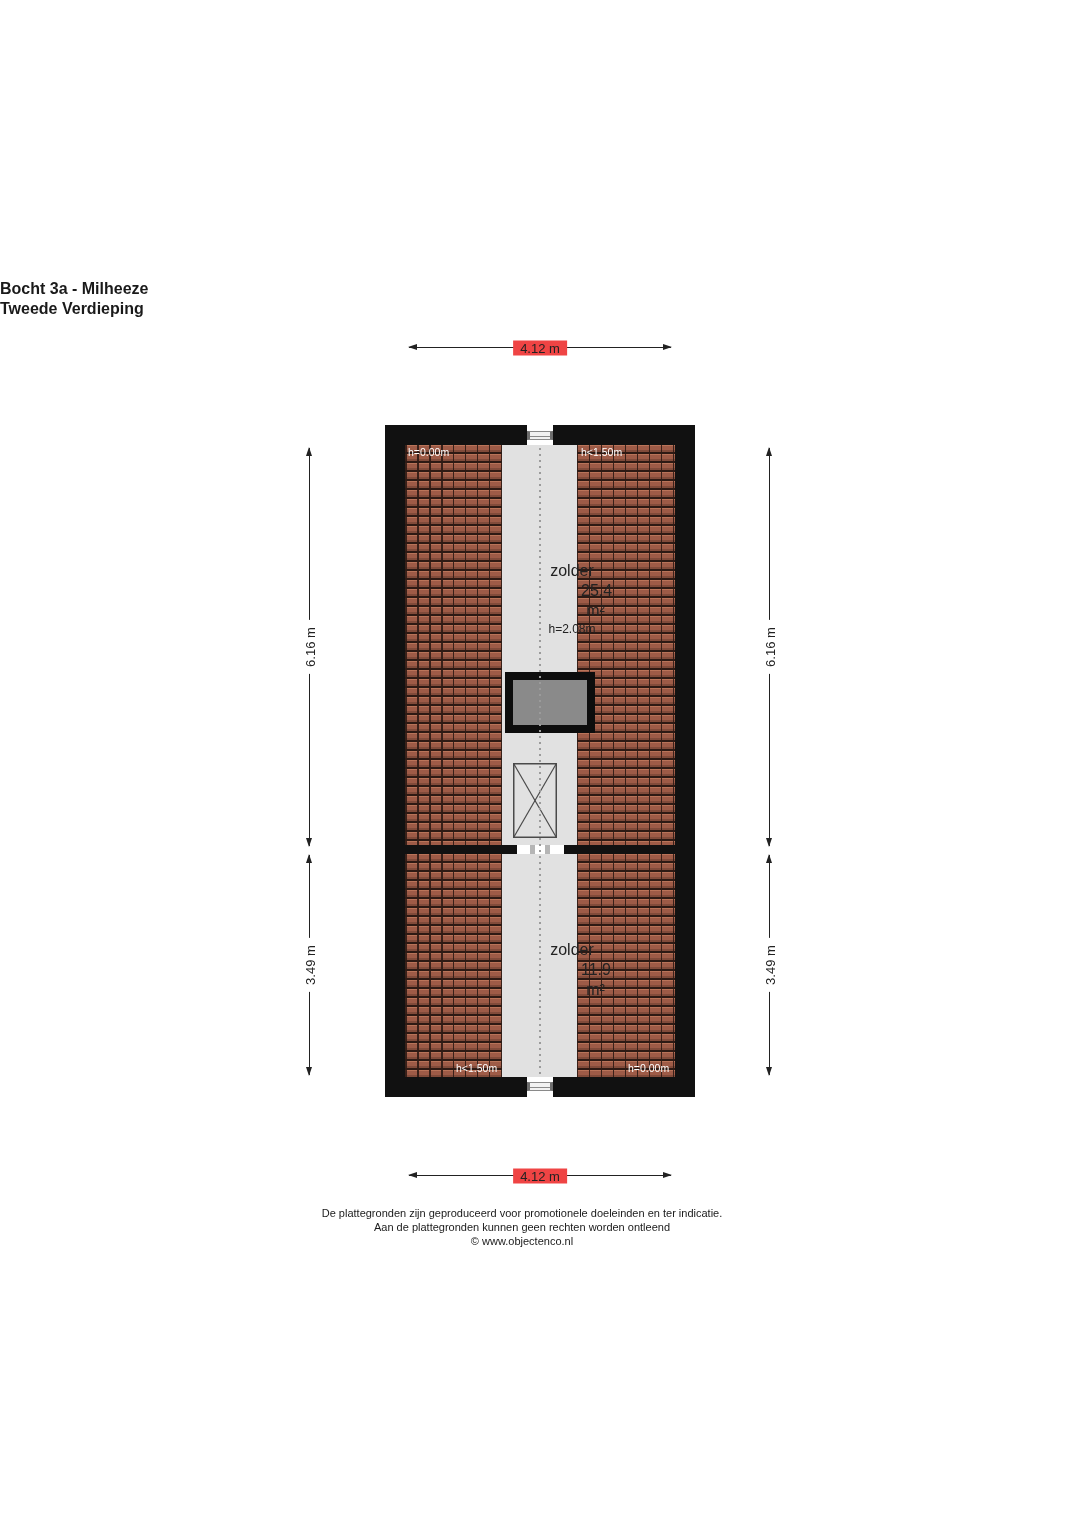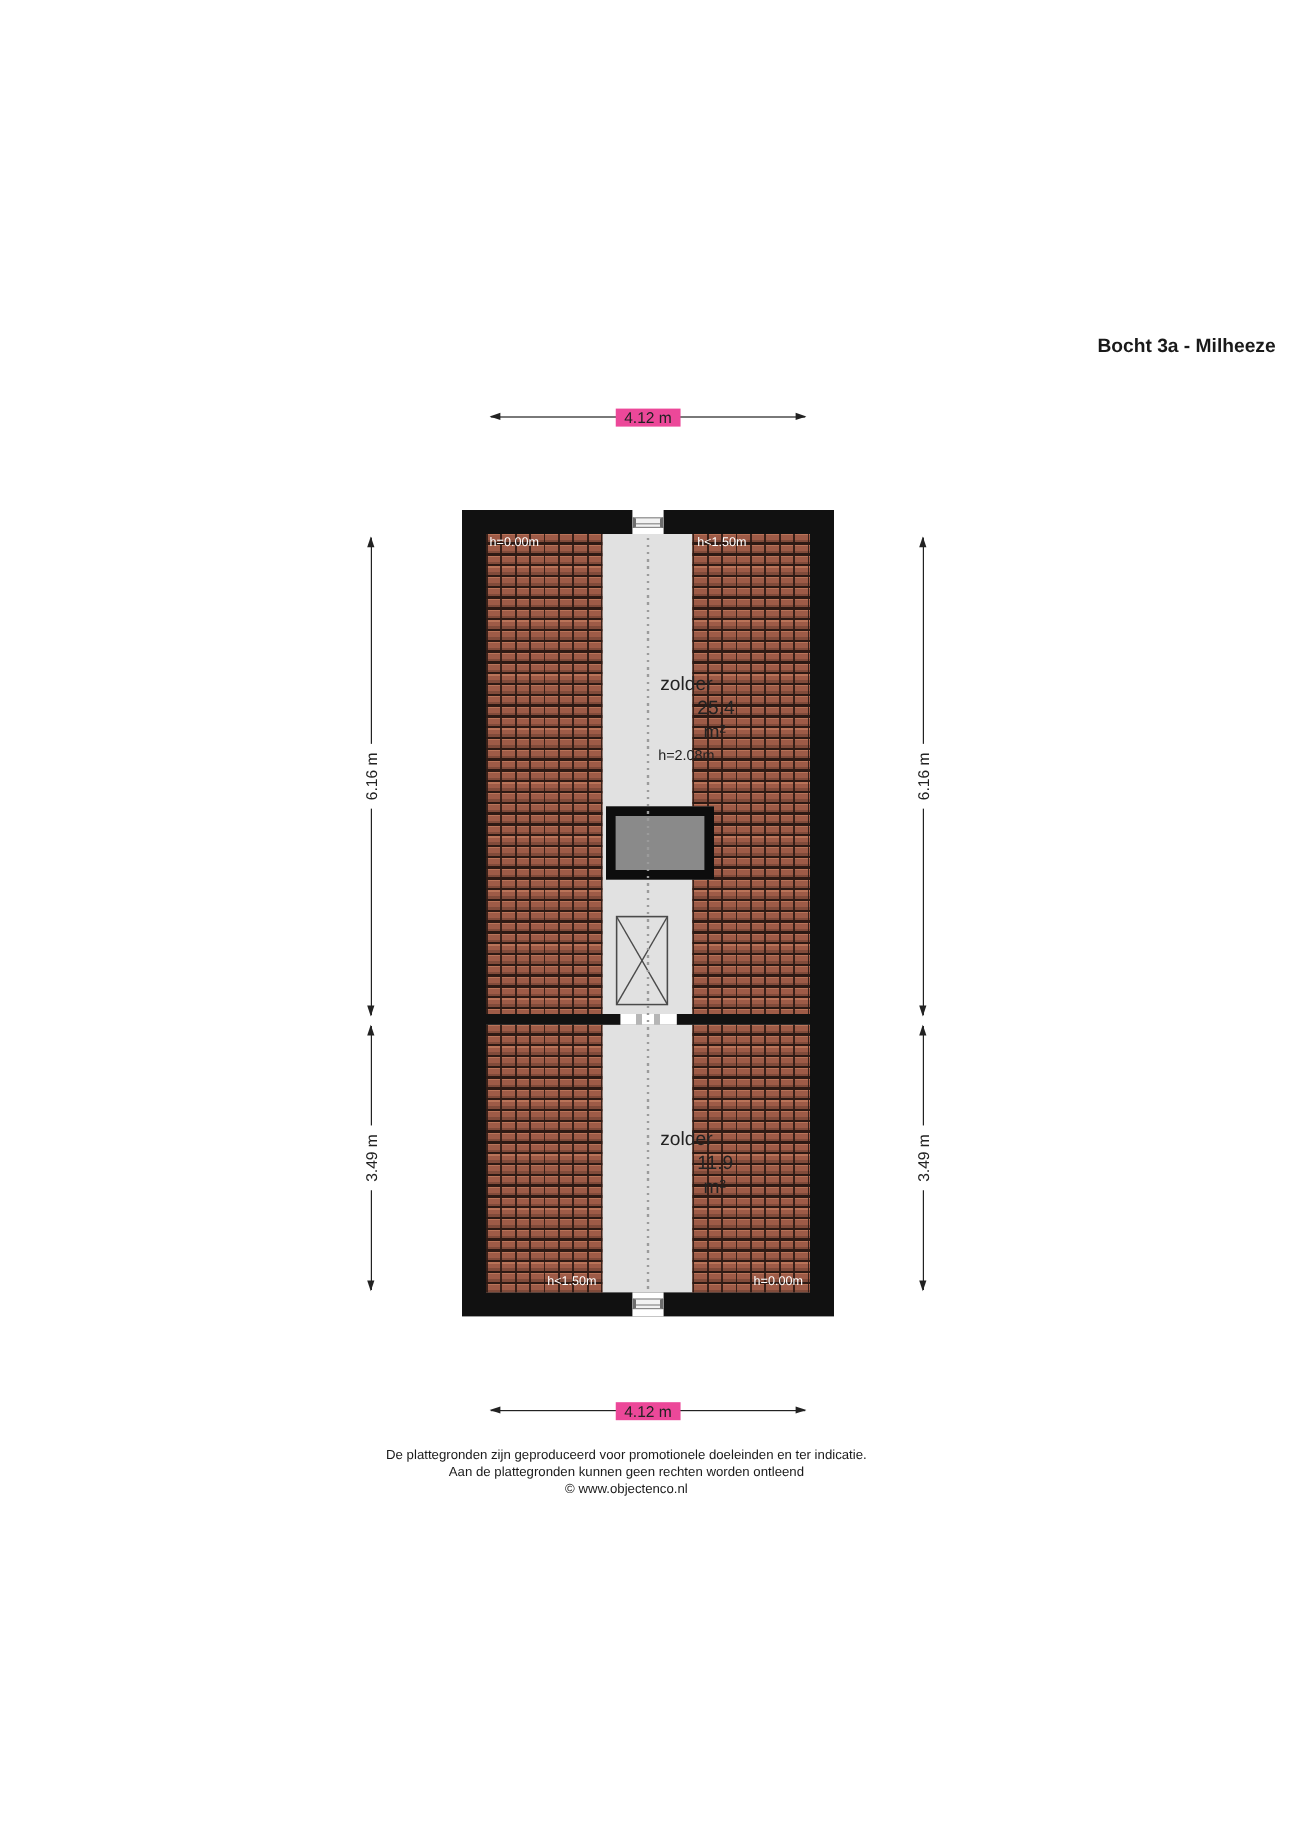--- a/index.html
+++ b/index.html
@@ -8,34 +8,34 @@
     --tile:#9e5b47;
     --tile-seam:#2e1a14;
     --chimney:#8a8a8a;
     --dim:#222222;
   }
   *{box-sizing:border-box;}
   body{margin:0;background:#ffffff;}
   .page{position:relative;width:1080px;height:1527px;background:#ffffff;
         font-family:"Liberation Sans",sans-serif;overflow:hidden;}
 
-  .title{position:absolute;left:0;top:279px;width:1063px;text-align:right;
+  .title{position:absolute;left:0;top:279px;width:1063px;text-align:left;
          font-size:16px;line-height:20px;font-weight:bold;color:#1a1a1a;}
 
   
   .dim{position:absolute;}
   .dim .line-h{position:absolute;left:1px;right:1px;top:6px;height:1px;background:var(--dim);}
   .dim .line-v{position:absolute;top:1px;bottom:1px;left:6px;width:1px;background:var(--dim);}
   .ah{position:absolute;width:0;height:0;}
   .ah-l{left:0;top:3px;border-top:3.5px solid transparent;border-bottom:3.5px solid transparent;border-right:9px solid var(--dim);}
   .ah-r{right:0;top:3px;border-top:3.5px solid transparent;border-bottom:3.5px solid transparent;border-left:9px solid var(--dim);}
   .ah-t{top:0;left:3px;border-left:3.5px solid transparent;border-right:3.5px solid transparent;border-bottom:9px solid var(--dim);}
   .ah-b{bottom:0;left:3px;border-left:3.5px solid transparent;border-right:3.5px solid transparent;border-top:9px solid var(--dim);}
   .dim .label{position:absolute;left:50%;top:50%;transform:translate(-50%,-50%);
-              background:#ec4899;padding:0 7px;font-size:13px;color:var(--dim);white-space:nowrap;}
+              background:#ef4444;padding:0 7px;font-size:13px;color:var(--dim);white-space:nowrap;}
   .dim .label-v{position:absolute;left:50%;top:50%;transform:translate(-50%,-50%) rotate(-90deg);
               background:#ffffff;padding:0 7px;font-size:13px;color:var(--dim);white-space:nowrap;}
 
   
   .building{position:absolute;left:385px;top:425px;width:310px;height:672px;background:var(--wall);}
   .interior{position:absolute;left:20px;top:20px;width:270px;height:632px;background:var(--floor);}
   .roof{position:absolute;background-color:var(--tile);
     background-image:
       repeating-linear-gradient(90deg, rgba(46,26,20,0.9) 0 1.5px, rgba(0,0,0,0) 1.5px 12px),
       repeating-linear-gradient(180deg, rgba(190,120,92,0.85) 0 1px, rgba(0,0,0,0) 1px 5px, rgba(0,0,0,0.18) 5px 7px, rgba(40,22,17,0.95) 7px 9px);}
@@ -69,20 +69,21 @@
   .footer{position:absolute;left:0;top:1206px;width:1044px;text-align:center;
           font-size:11px;line-height:14px;color:#1a1a1a;}
 </style>
 </head>
 <body>
 
 <div class="page">
 
   <div class="title">
     <div>Bocht 3a - Milheeze</div>
+    <div>Tweede Verdieping</div>
   </div>
 
   <div class="dim" style="left:408px;top:341px;width:264px;height:14px;">
     <div class="line-h"></div>
     <div class="ah ah-l"></div>
     <div class="ah ah-r"></div>
     <span class="label">4.12 m</span>
   </div>
 
   <div class="dim" style="left:303px;top:447px;width:14px;height:400px;">

